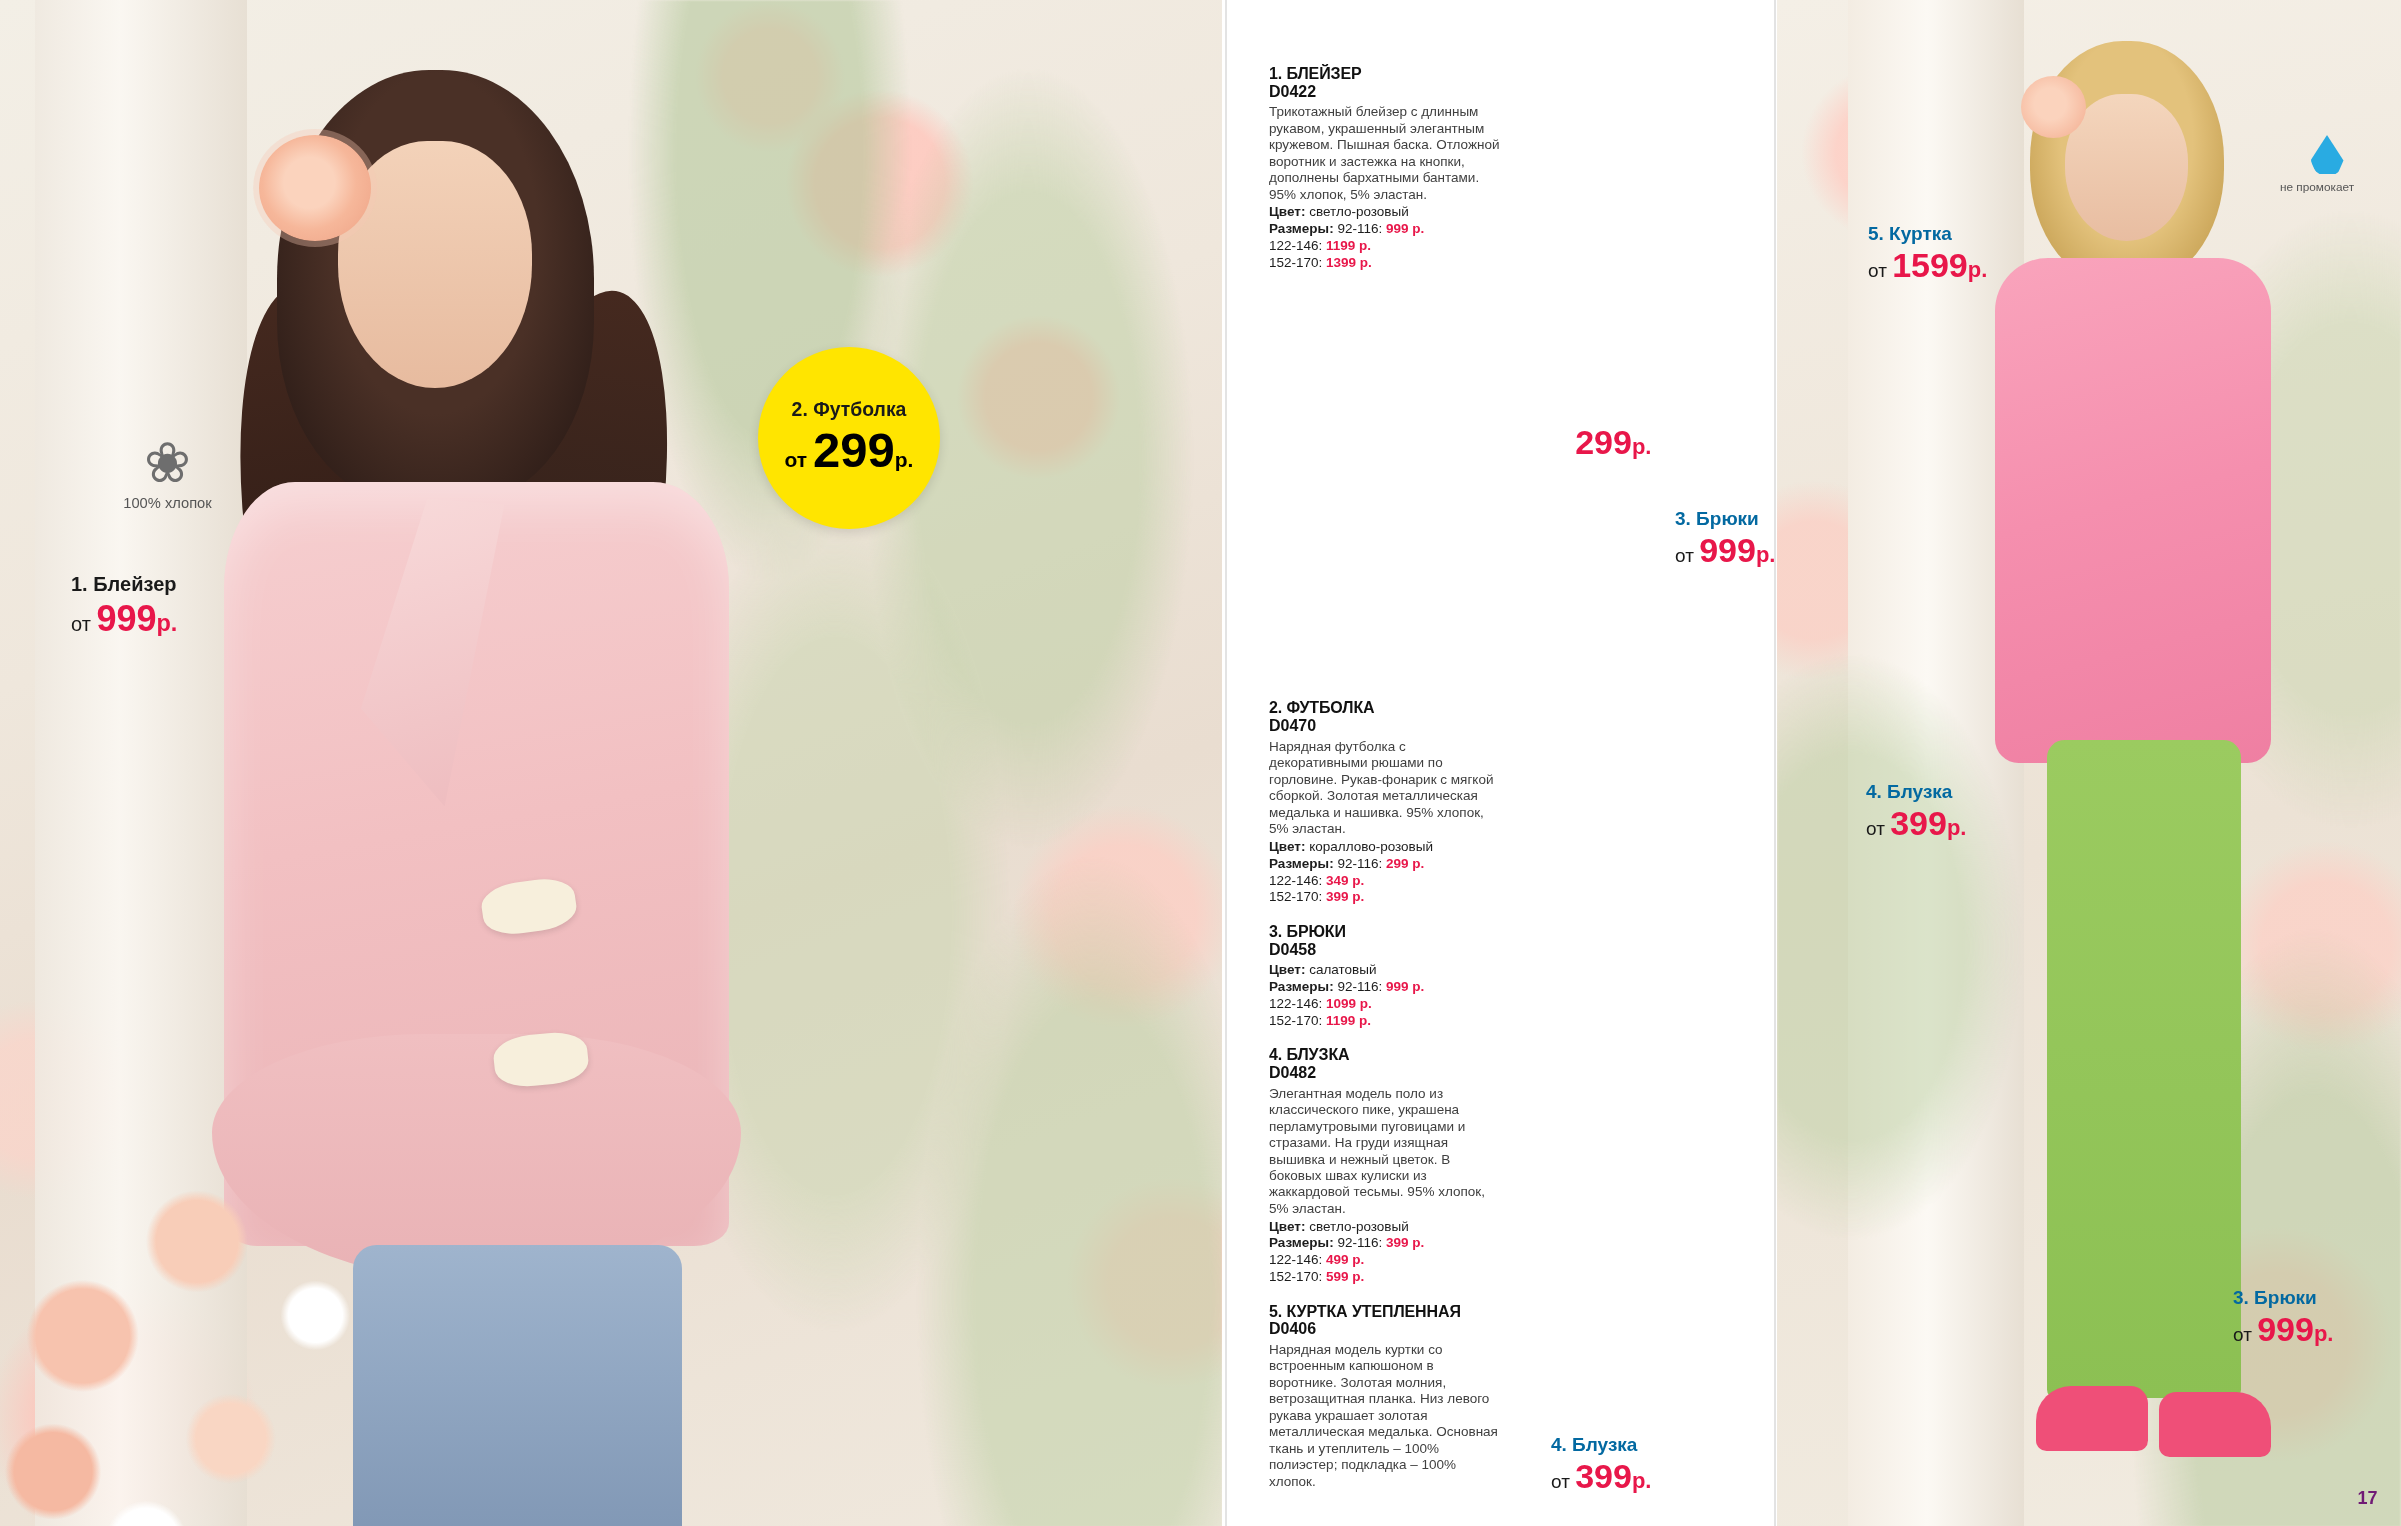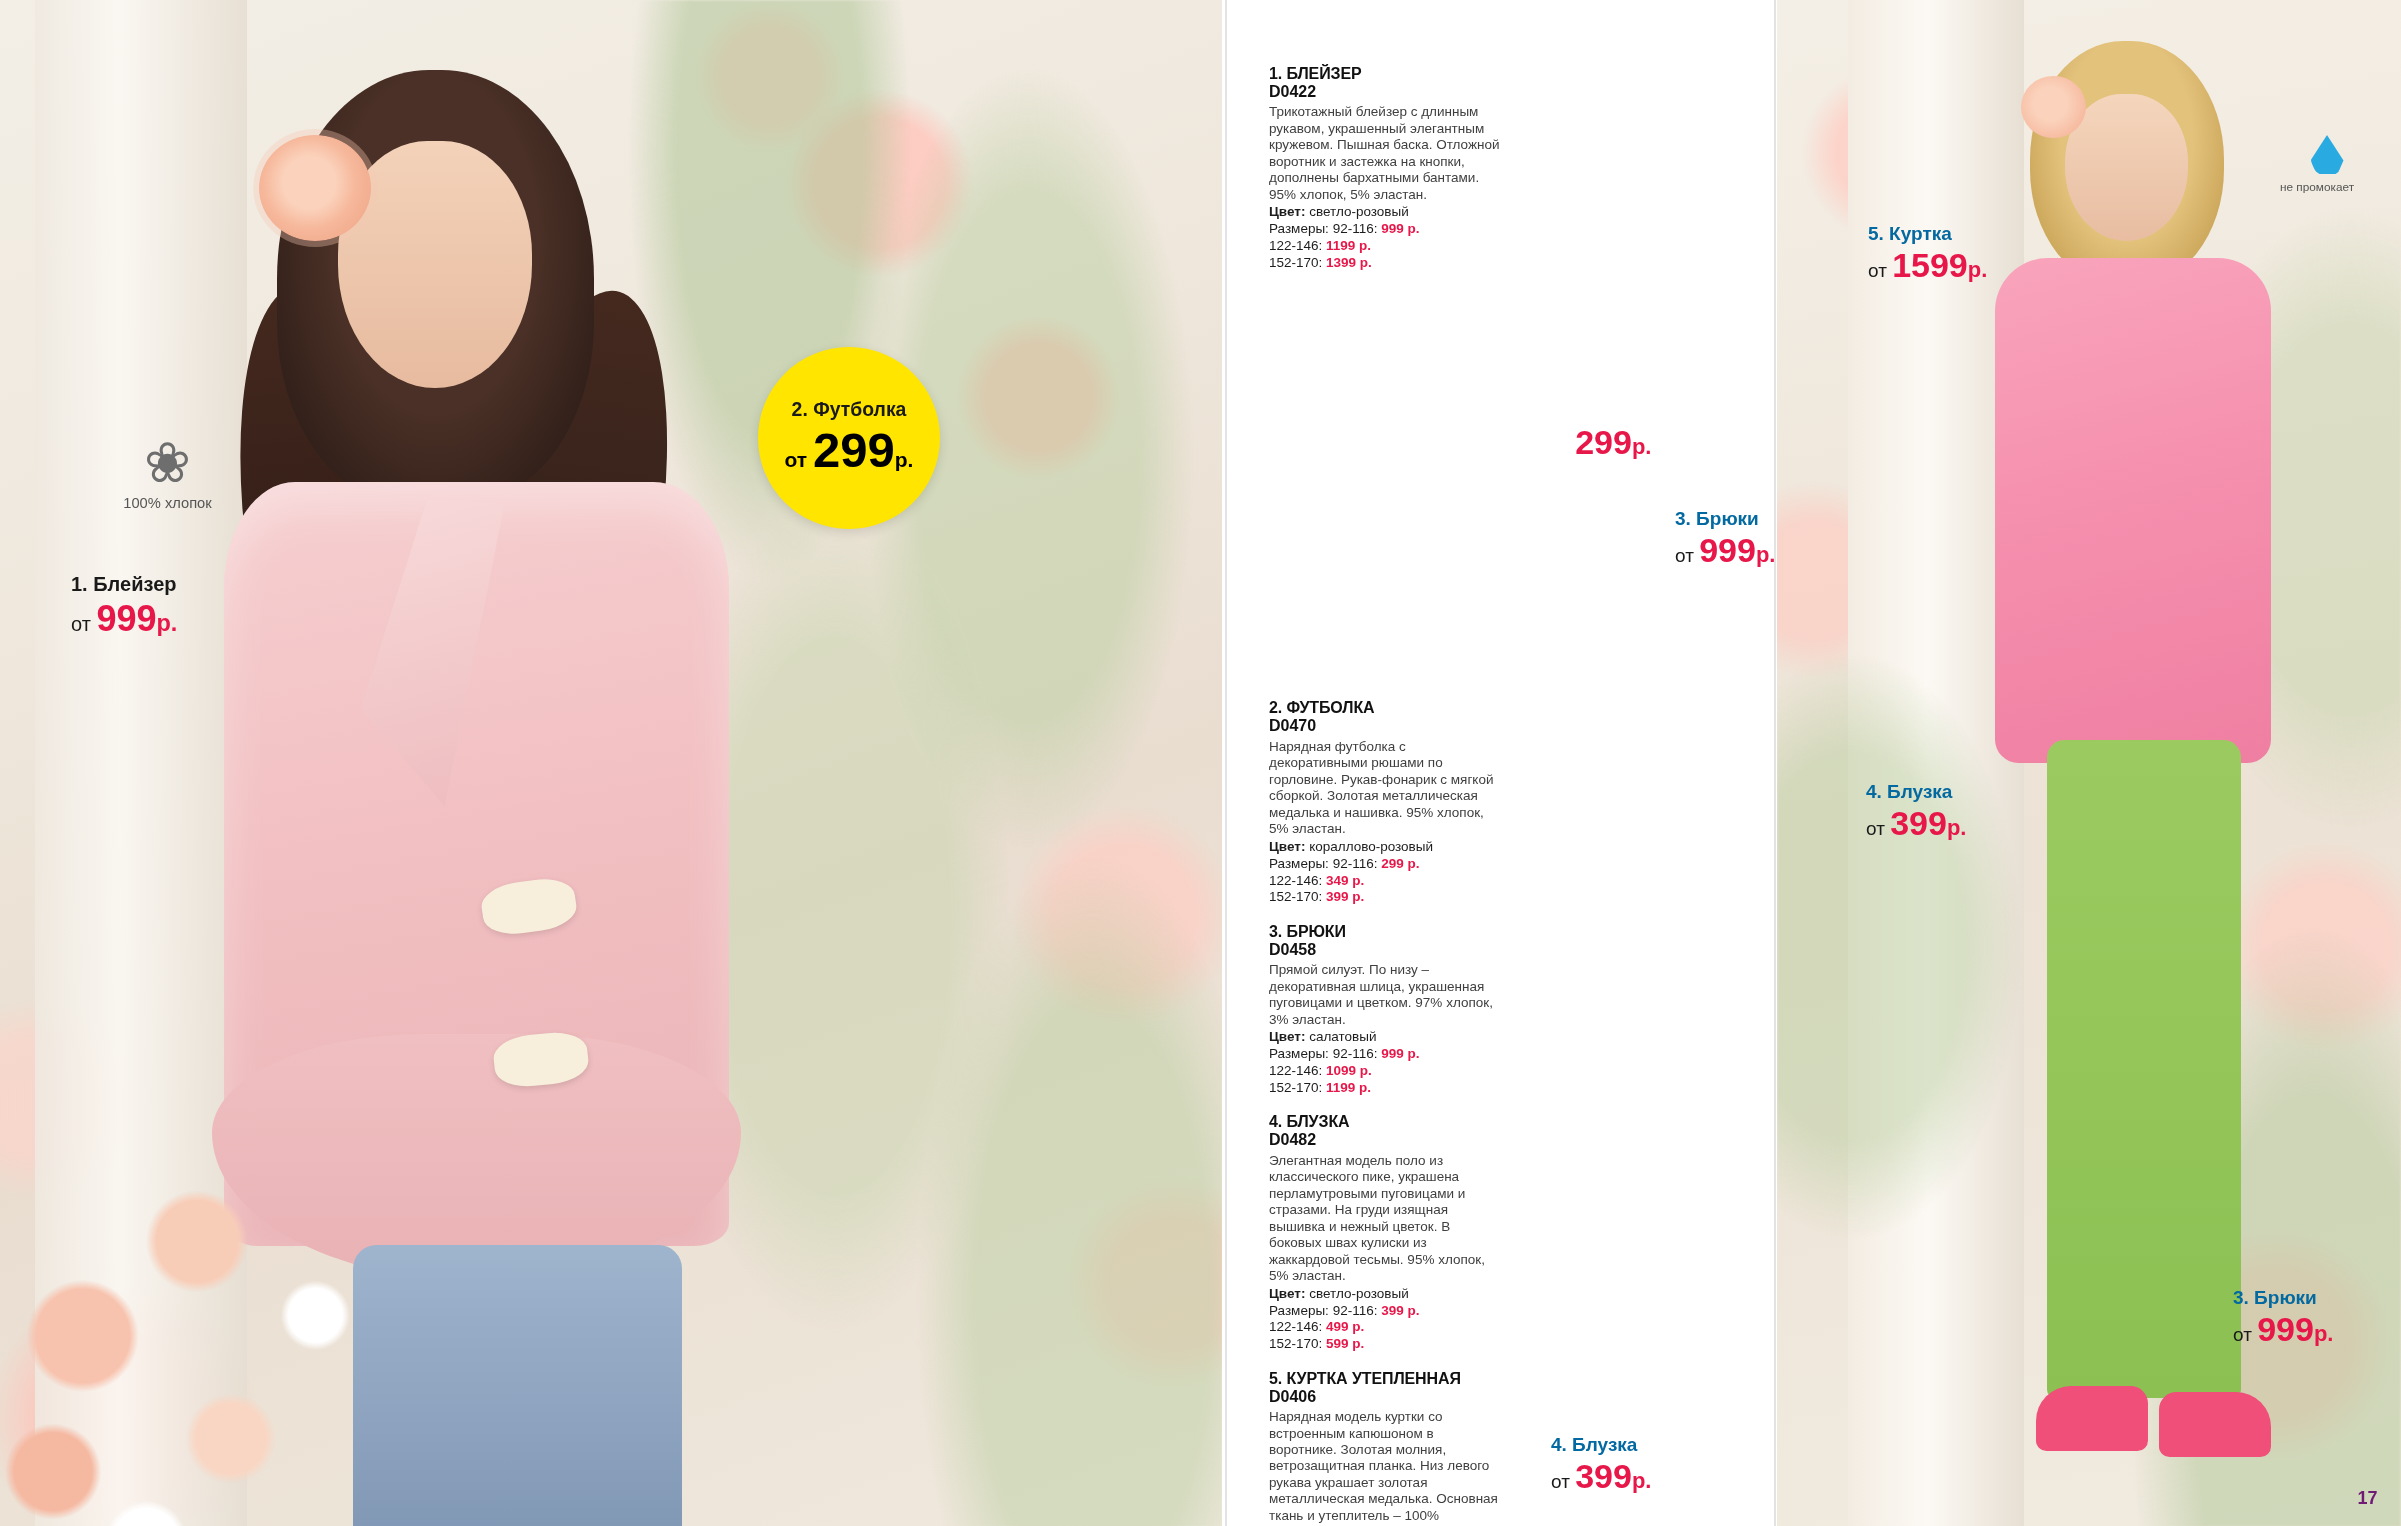--- a/index.html
+++ b/index.html
@@ -146,21 +146,21 @@
   .divider2{position:absolute;left:1774px;top:0;width:1.8px;height:1527px;background:#e3e3e3;}
 
   .txtcol{position:absolute;left:1269px;top:65px;width:235px;}
   .blk{margin-bottom:16.5px;}
   .blk h3{margin:0;font-size:16px;font-weight:bold;color:#111;line-height:1.12;letter-spacing:-0.1px;}
   .blk .code{font-size:16px;font-weight:bold;color:#111;margin-bottom:3.5px;}
   .blk p{margin:0;font-size:13.5px;line-height:1.22;color:#404040;}
   .blk .colorline{font-size:13.5px;line-height:1.25;color:#1d1d1d;margin-top:1.2px;}
   .blk .colorline b{font-weight:bold;}
   .blk .sizes{font-size:13.5px;line-height:1.25;color:#1d1d1d;}
-  .blk .sizes b{font-weight:normal;}
+  .blk .sizes b{font-weight:bold;}
   .blk .sizes .pr{color:#e8174a;font-weight:bold;}
 
   
   .right-photo{
     position:absolute;left:1777px;top:0;width:624px;height:1527px;overflow:hidden;
     background:
       radial-gradient(circle at 18% 10%, rgba(255,205,195,0.8) 0 53px, rgba(255,255,255,0) 88px),
       radial-gradient(circle at 6% 38%, rgba(255,200,190,0.6) 0 59px, rgba(255,255,255,0) 100px),
       radial-gradient(circle at 88% 62%, rgba(255,205,195,0.65) 0 65px, rgba(255,255,255,0) 106px),
       radial-gradient(circle at 80% 88%, rgba(255,198,188,0.6) 0 71px, rgba(255,255,255,0) 118px),
@@ -323,21 +323,20 @@
         <span>122-146:</span>
         <span class="pr">349 р.</span><br>
         <span>152-170:</span>
         <span class="pr">399 р.</span>
       </div>
     </div>
 
     <div class="blk">
       <h3>3. БРЮКИ</h3>
       <div class="code">D0458</div>
-      <p>Прямой силуэт. По низу – декоративная шлица, украшенная пуговицами и цветком. 97% хлопок, 3% эластан.</p>
       <div class="colorline">
         <b>Цвет:</b>
         <span>салатовый</span>
       </div>
       <div class="sizes">
         <b>Размеры:</b>
         <span>92-116:</span>
         <span class="pr">999 р.</span><br>
         <span>122-146:</span>
         <span class="pr">1099 р.</span><br>

